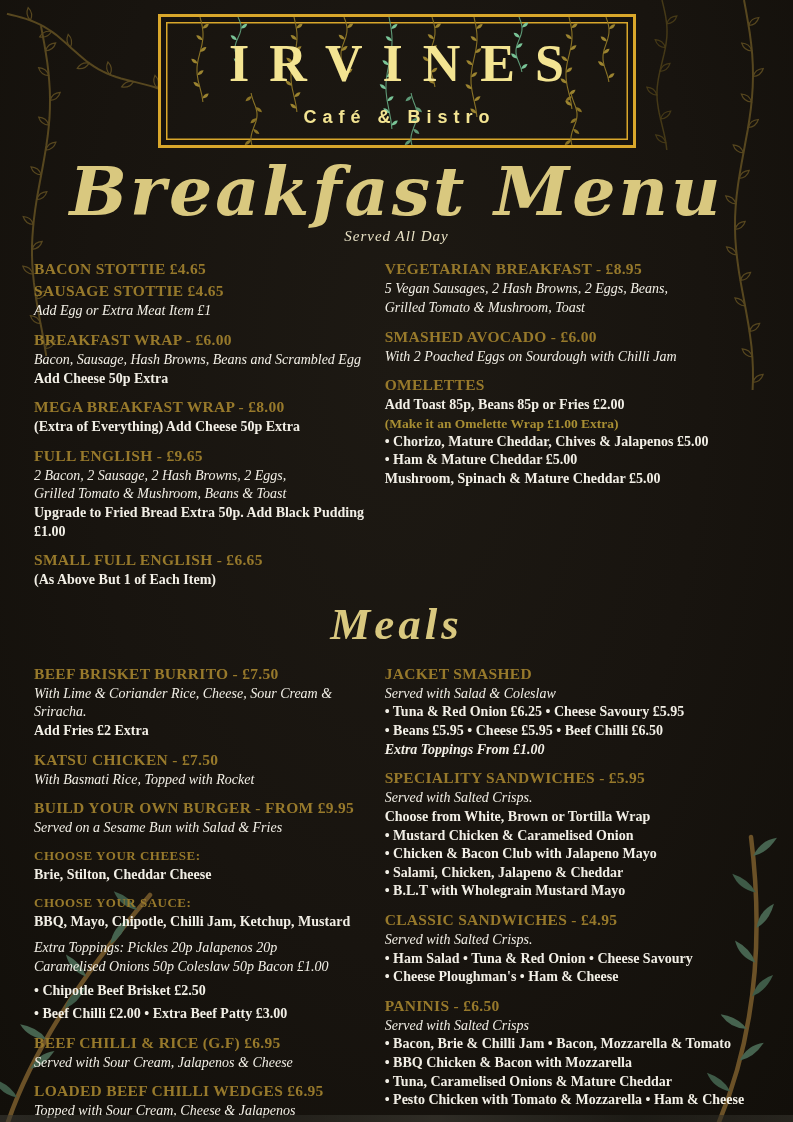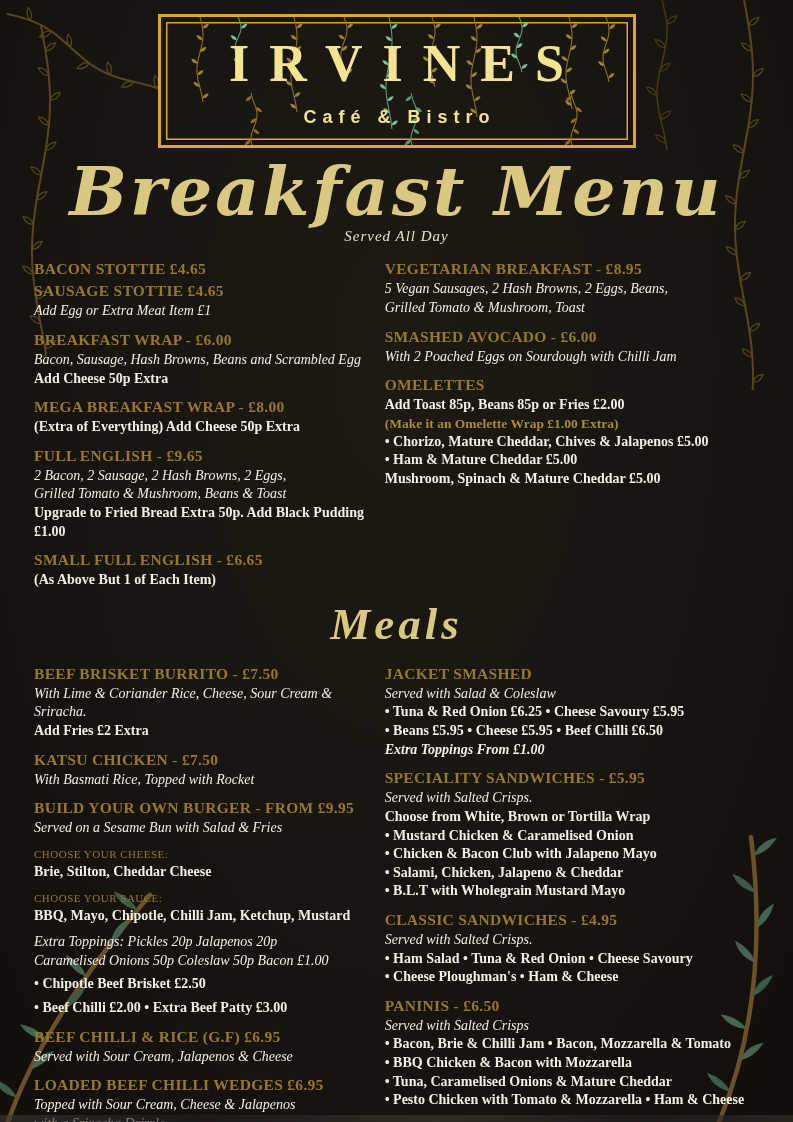--- a/index.html
+++ b/index.html
@@ -42,21 +42,21 @@
   .columns { display:grid; grid-template-columns:47.5% 52.5%; margin-top:13px; position:relative; z-index:2; }
   .col { text-align:left; padding:0 8px; }
   .col.left { padding-left:34px; }
   .block { margin-bottom:8px; }
   .line  { line-height:1.33; }
   .heading {
     color:var(--gold,#97792b); font-weight:bold; font-size:15.5px;
     letter-spacing:.3px; line-height:1.42;
   }
   .subhead {
-    color:var(--gold,#97792b); font-weight:normal; font-size:11px;
+    color:var(--gold,#97792b); font-weight:bold; font-size:13px;
     letter-spacing:.5px; line-height:1.55;
   }
   .italic { font-style:italic; font-size:14px; }
   .bold { font-weight:bold; font-size:14px; }
   .bold-italic { font-weight:bold; font-style:italic; font-size:14px; }
   .gold-italic { color:var(--note-gold,#a88e33); font-weight:bold; font-size:13.5px; }
   .spaced { margin-top:5px; }
   .bottom-strip {
     position:absolute; left:0; right:0; bottom:0; height:7px; z-index:3; opacity:.6;
     background:linear-gradient(90deg,#3a3933,#201f1a 25%,#403e36 55%,#23221c 80%,#35332c);

